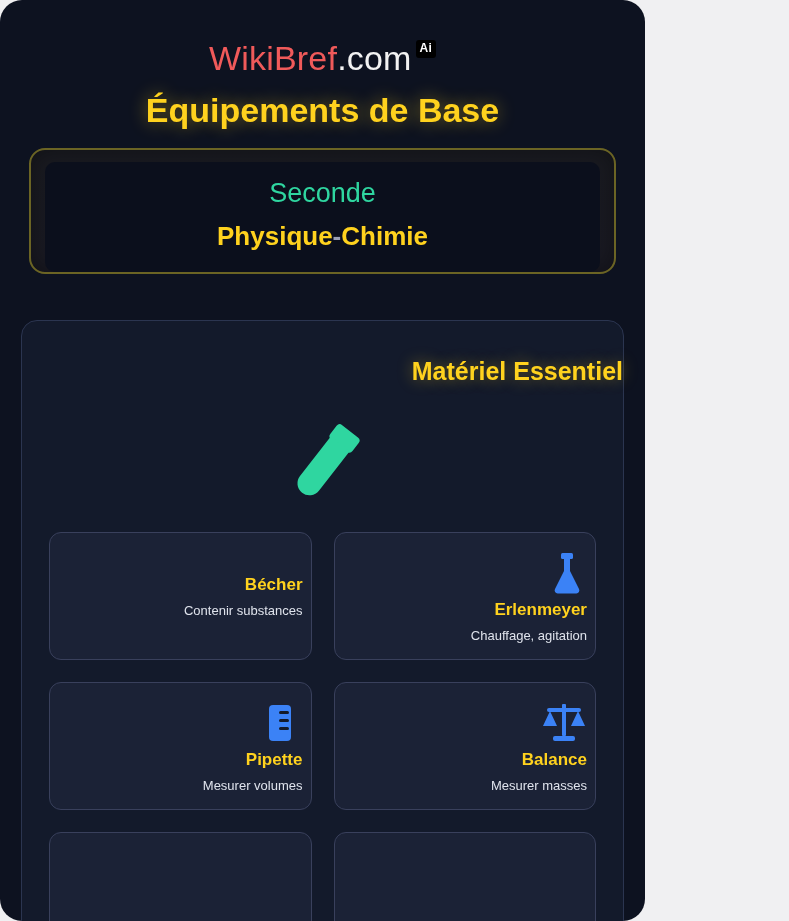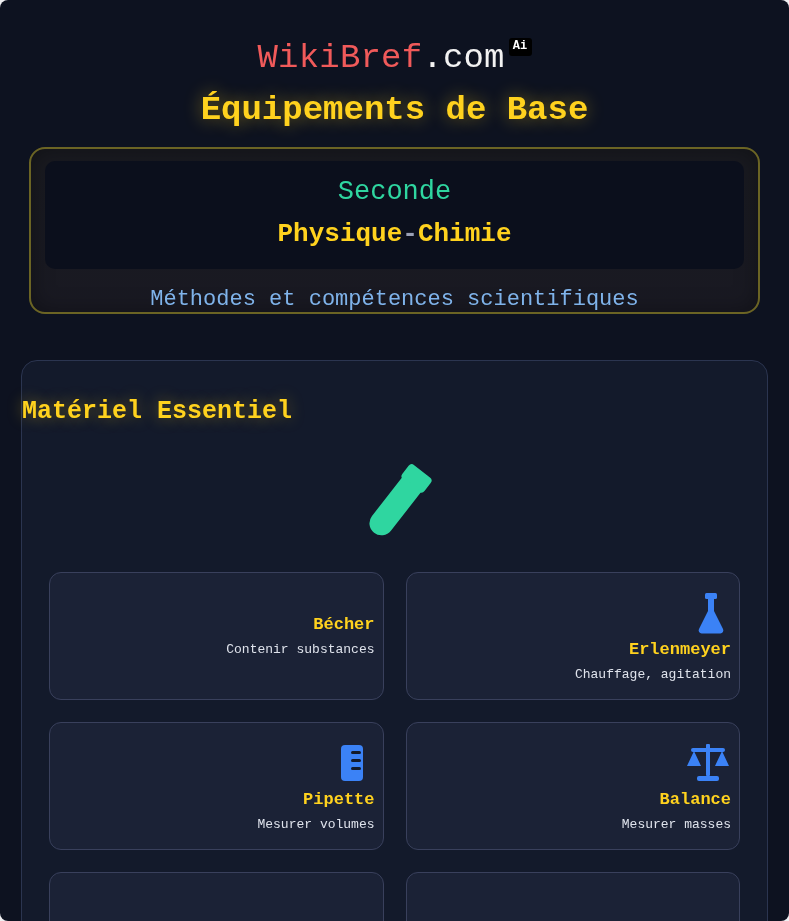--- a/index.html
+++ b/index.html
@@ -6,26 +6,25 @@
     margin: 0;
     padding: 0;
     background: #f0f0f2;
     width: 789px;
     height: 921px;
     overflow: hidden;
     font-family: "Liberation Sans", sans-serif;
   }
   .page {
     position: relative;
-    width: 789px;
+    width: 645px;
     height: 921px;
     background: #0d1220;
-    border-radius: 8px;
+    border-radius: 22px;
     overflow: hidden;
-    font-family: Liberation Mono, monospace;
   }
   
   .brand {
     text-align: center;
     padding-top: 40px;
     font-size: 34px;
     line-height: 1.1;
     letter-spacing: 0.2px;
   }
   .brand .wiki { color: #f05a5a; }
@@ -89,21 +88,21 @@
   
   .section-card {
     margin: 46px 21px 0 21px;
     border: 1px solid #2b3550;
     border-radius: 16px;
     background: #131a2b;
     padding: 30px 0 0 0;
     min-height: 560px;
   }
   .section-title {
-    text-align: left;
+    text-align: right;
     color: #ffd21e;
     font-size: 25px;
     font-weight: bold;
     text-shadow: 0 0 16px rgba(255,210,30,0.4);
     margin: 6px 0 0 0;
   }
   .hero-icon {
     display: flex;
     justify-content: center;
     margin-top: 34px;
@@ -160,21 +159,20 @@
 
   <div class="main-title">Équipements de Base</div>
 
   <div class="info-card">
     <div class="info-inner">
       <div class="level">Seconde</div>
       <div class="subject">
         <span class="s1">Physique</span><span class="dash">-</span><span class="s2">Chimie</span>
       </div>
     </div>
-    <div class="theme">Méthodes et compétences scientifiques</div>
   </div>
 
   <div class="section-card">
     <div class="section-title">Matériel Essentiel</div>
 
     <div class="hero-icon">
       <svg width="100" height="92" viewBox="0 0 100 92" aria-hidden="true">
         <g transform="rotate(38 50 46)">
           <rect x="36" y="2" width="28" height="18" rx="4" fill="#2fd6a0"></rect>
           <path d="M38 18 h24 v50 a12 12 0 0 1 -24 0 Z" fill="#2fd6a0"></path>

